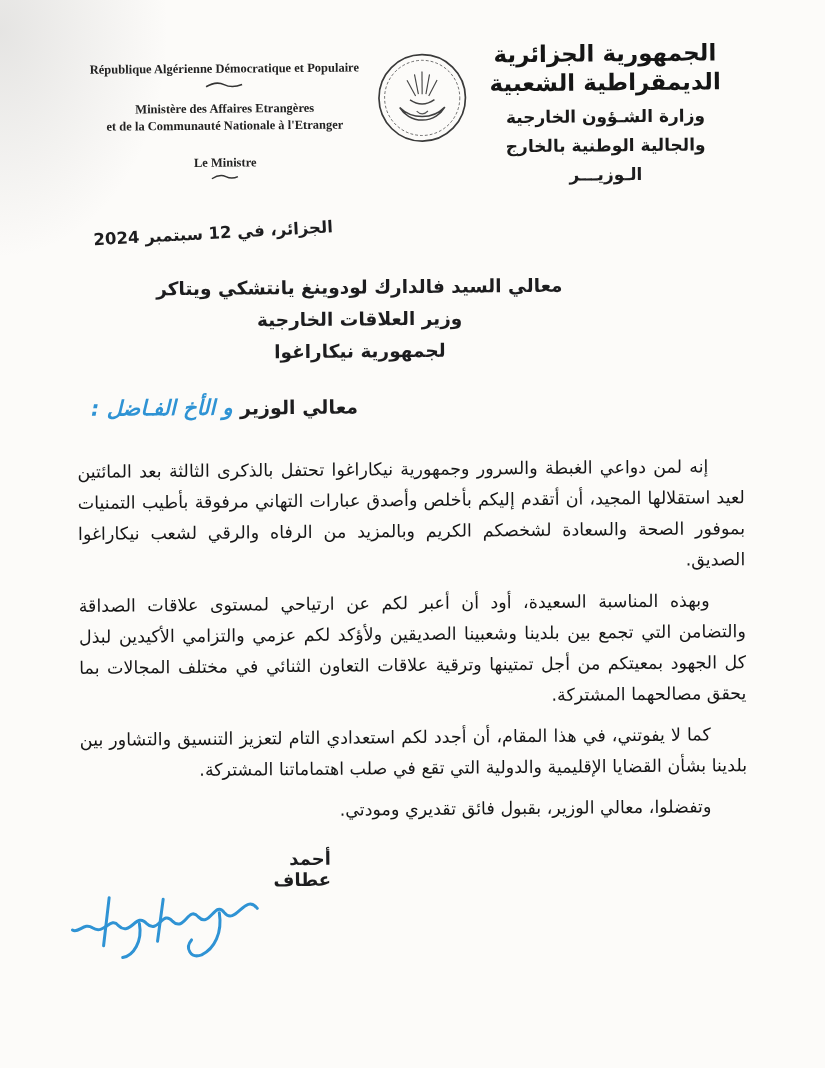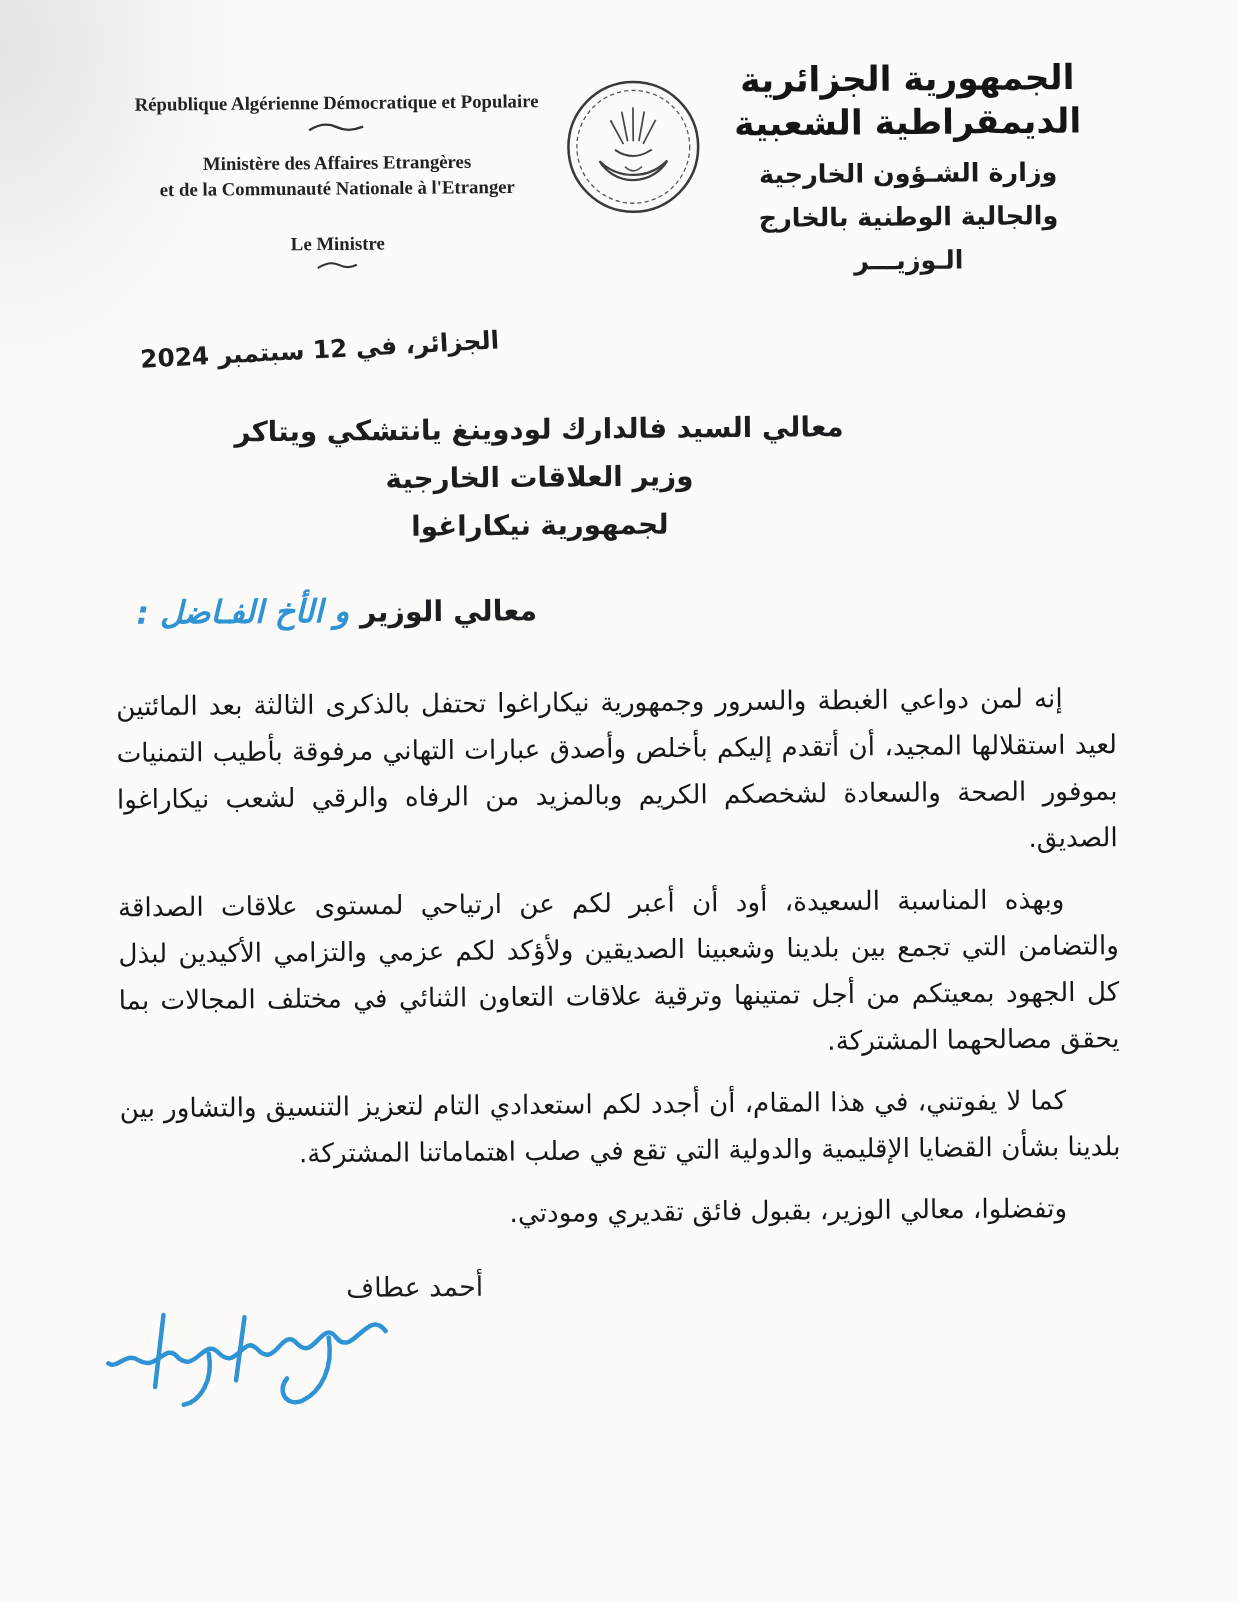--- a/index.html
+++ b/index.html
@@ -80,21 +80,21 @@
     font-size:17.5px; line-height:31px; color:#161616;
   }
   .letter-body p { text-indent:36px; margin-bottom:10px; }
   .letter-body p.closing { margin-top:6px; }
 
   
   .sig-block { margin-top:22px; width:250px; position:relative; }
   .sig-name {
     direction:rtl; width:fit-content;
     margin-left:150px;
-    font-size:18px; font-weight:normal;
+    font-size:18px; font-weight:bold;
   }
   .sig-scribble { margin:-8px 0 0 -14px; display:block; }
 </style>
 </head>
 <body>
 
 <div class="scan-smudge"></div>
 
 <div class="page">
 

